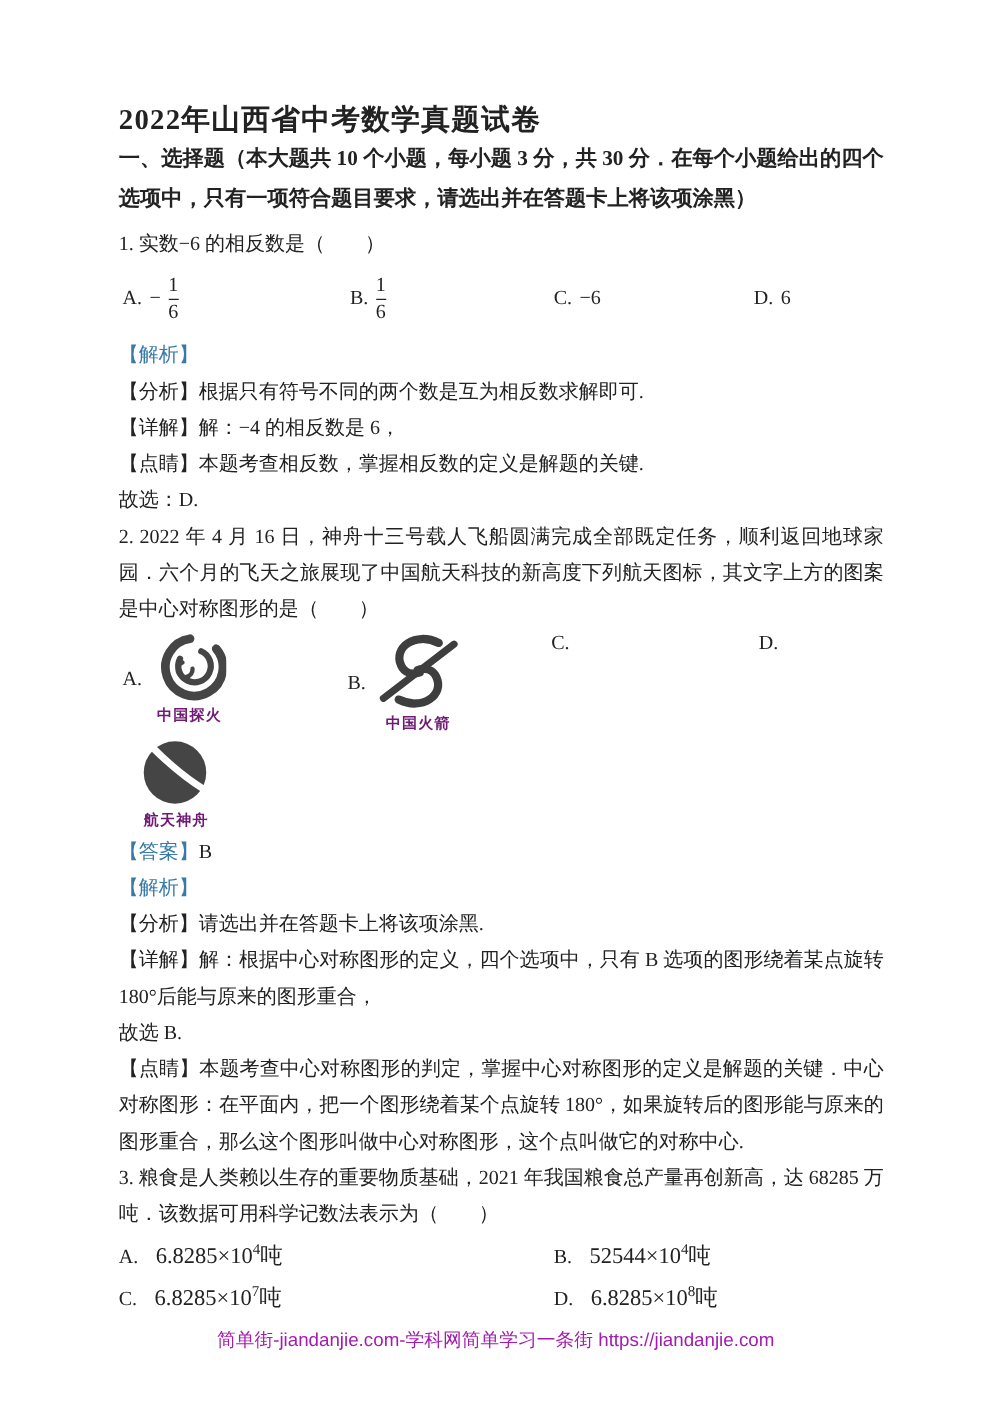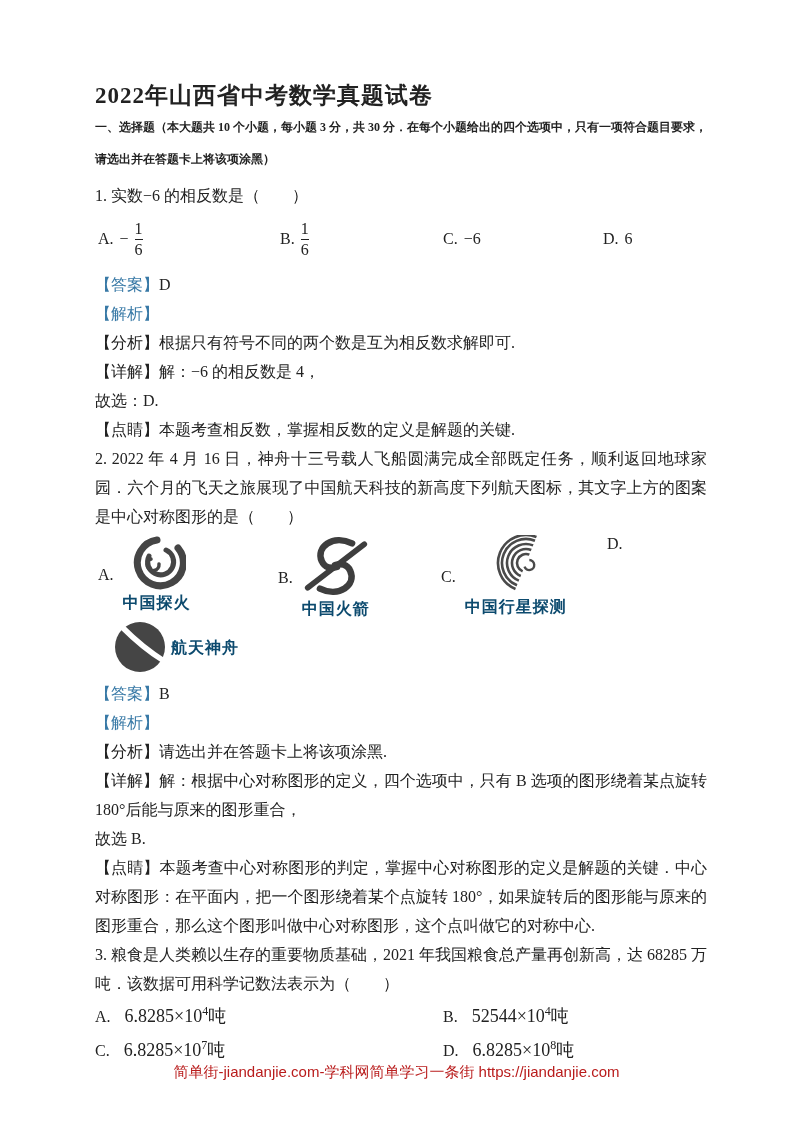--- a/index.html
+++ b/index.html
@@ -4,43 +4,43 @@
 <style>
   * { margin:0; padding:0; box-sizing:border-box; }
   html,body { background:#ffffff; }
   .page {
     position:relative; width:793px; height:1122px; background:#ffffff;
     font-family:"Liberation Serif","DejaVu Serif",serif;
     color:#222222; overflow:hidden;
   }
   .content { position:absolute; left:95px; top:80px; width:612px; }
   .doc-title { font-size:23px; font-weight:bold; letter-spacing:1px; }
-  .section-heading { font-size:12px; font-weight:bold; line-height:32px; text-align:justify; margin-bottom:6px; }
+  .section-heading { font-size:17px; font-weight:bold; line-height:32px; text-align:justify; margin-bottom:6px; }
   p.line { font-size:16px; line-height:29px; text-align:justify; }
   .blue { color:#3879a6; }
   .q-block { margin-top:0; }
   
   .q1-options { position:relative; height:54px; margin:2px 0 4px 0; font-size:16px; }
   .q1opt { position:absolute; top:0; height:54px; display:flex; align-items:center; gap:6px; }
   .frac { display:inline-flex; flex-direction:column; text-align:center; font-size:16px; line-height:1.2; }
   .frac .den { border-top:1.4px solid #222; }
   
   .logo-row { position:relative; height:82px; margin-top:4px; }
   .q2opt { position:absolute; top:0; display:flex; align-items:center; gap:9px; font-size:16px; }
   .logo-box { display:flex; flex-direction:column; align-items:center; gap:2px; }
-  .logo-caption { font-size:16px; font-weight:600; color:#0c4a6e; letter-spacing:1px;
+  .logo-caption { font-size:12px; font-weight:600; color:#701a75; letter-spacing:1px;
                   font-family:Liberation Serif, serif; }
-  .logo-d-block { margin:4px 0 2px 18px; display:inline-flex; flex-direction:row; align-items:center; gap:2px; }
+  .logo-d-block { margin:4px 0 2px 18px; display:inline-flex; flex-direction:column; align-items:center; gap:2px; }
   
   .q3-options { display:grid; grid-template-columns:348px 1fr; row-gap:10px; margin-top:6px; }
   .q3opt { display:flex; align-items:baseline; gap:14px; font-size:16px; }
   .formula { font-size:18px;text-align:center; }
   .formula sup { font-size:12px; }
   .footer { position:absolute; left:0; right:0; top:1063px; text-align:center;
-            font-size:15px; color:#b91c1c;
+            font-size:15px; color:#a21caf;
             font-family:"Liberation Sans","DejaVu Sans",sans-serif; }
   svg { display:block; }
 </style>
 </head>
 <body>
 
 <div class="page">
   <div class="content">
 
     <div class="doc-title">2022年山西省中考数学真题试卷</div>
@@ -69,26 +69,25 @@
         <div class="q1opt" style="left:348px;">
           <span>C.</span>
           <span>−6</span>
         </div>
         <div class="q1opt" style="left:508px;">
           <span>D.</span>
           <span>6</span>
         </div>
       </div>
 
-      <p class="line"><span class="blue">【答案】</span><span>D</span></p>
       <p class="line blue">【解析】</p>
       <p class="line">【分析】根据只有符号不同的两个数是互为相反数求解即可.</p>
-      <p class="line">【详解】解：−6 的相反数是 4，</p>
+      <p class="line">【详解】解：−4 的相反数是 6，</p>
+      <p class="line">【点睛】本题考查相反数，掌握相反数的定义是解题的关键.</p>
       <p class="line">故选：D.</p>
-      <p class="line">【点睛】本题考查相反数，掌握相反数的定义是解题的关键.</p>
     </div>
 
     <div class="q-block">
       <p class="line">2. 2022 年 4 月 16 日，神舟十三号载人飞船圆满完成全部既定任务，顺利返回地球家园．六个月的飞天之旅展现了中国航天科技的新高度下列航天图标，其文字上方的图案是中心对称图形的是（　　）</p>
 
       <div class="logo-row">
         <div class="q2opt" style="left:3px;">
           <span>A.</span>
           <span class="logo-box">
             <span>
@@ -113,35 +112,20 @@
                   <path d="M18 56 C 38 66, 57 52, 50 37 C 47 30, 40 29, 34 31" stroke-width="7"></path>
                   <path d="M5 55 L 65 9" stroke-width="6"></path>
                 </g>
               </svg>
             </span>
             <span class="logo-caption">中国火箭</span>
           </span>
         </div>
         <div class="q2opt" style="left:346px;">
           <span>C.</span>
-          <span class="logo-box">
-            <span>
-              <svg width="52" height="60" viewBox="0 0 52 60">
-                <g stroke="#4a4a4a" fill="none" transform="rotate(22 36 28)">
-                  <path d="M36 19 A 9 9 0 1 0 36 37" stroke-width="2.6"></path>
-                  <path d="M36 14 A 14 14 0 1 0 36 42" stroke-width="2.6"></path>
-                  <path d="M36 9 A 19 19 0 1 0 36 47" stroke-width="2.6"></path>
-                  <path d="M36 4 A 24 24 0 1 0 36 52" stroke-width="2.6"></path>
-                  <path d="M36 0 A 28 28 0 1 0 36 56" stroke-width="2.6"></path>
-                  <path d="M38 24 a 5 5 0 1 1 -2 8" stroke-width="2.4"></path>
-                </g>
-              </svg>
-            </span>
-            <span class="logo-caption">中国行星探测</span>
-          </span>
         </div>
         <div class="q2opt" style="left:512px;">
           <span>D.</span>
         </div>
       </div>
 
       <div class="logo-d-block">
         <span>
           <svg width="56" height="54" viewBox="0 0 56 54">
             <circle cx="27" cy="26" r="25" fill="#454545"></circle>

